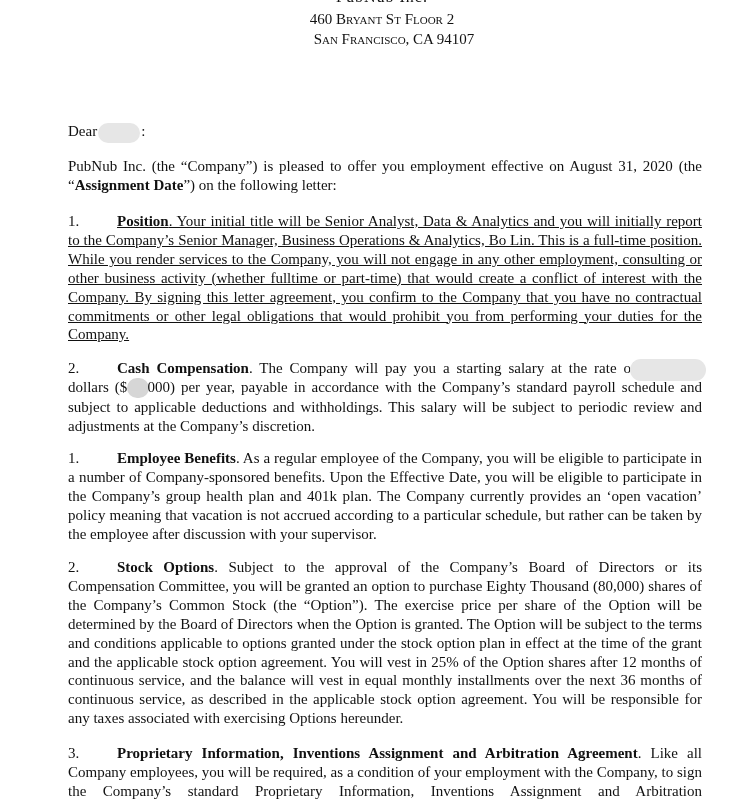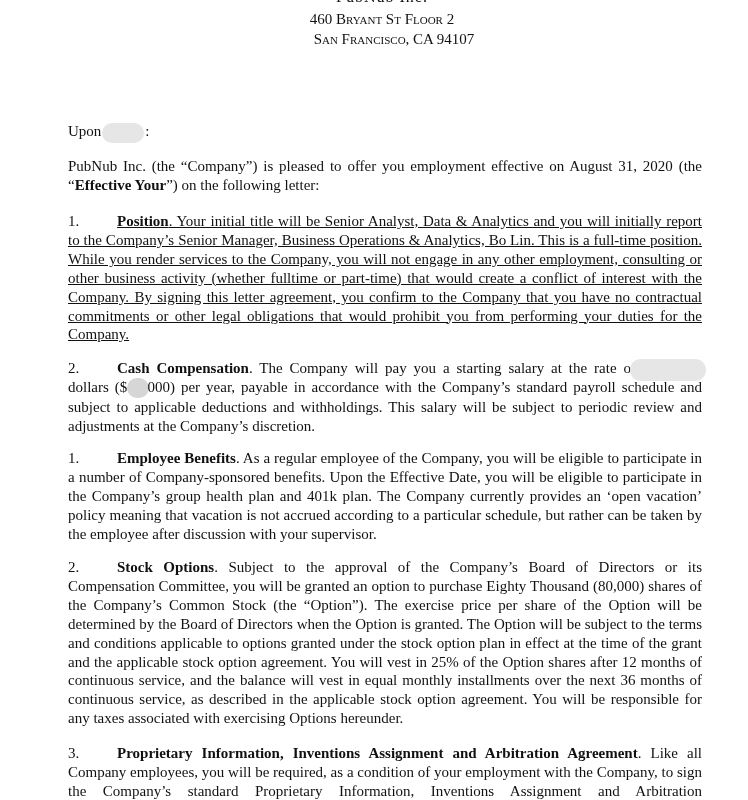--- a/index.html
+++ b/index.html
@@ -49,25 +49,25 @@
     <span>PubNub Inc.</span>
   </div>
   <div class="header-line addr1">
     <span style="font-variant: small-caps;">460 Bryant St Floor 2</span>
   </div>
   <div class="header-line addr2">
     <span style="font-variant: small-caps;">San Francisco, CA 94107</span>
   </div>
 
   <div class="block dear">
-    <span>Upon</span><span class="redact redact-name"></span><span>:</span>
+    <span>Dear</span><span class="redact redact-name"></span><span>:</span>
   </div>
 
   <div class="block intro">
-    <span>PubNub Inc. (the “Company”) is pleased to offer you employment effective on August 31, 2020 (the “</span><span class="bold">Effective Your</span><span>”) on the following letter:</span>
+    <span>PubNub Inc. (the “Company”) is pleased to offer you employment effective on August 31, 2020 (the “</span><span class="bold">Assignment Date</span><span>”) on the following letter:</span>
   </div>
 
   <div class="block p-position">
     <span class="para-num">1.</span><span class="bold">Position</span><span>.  Your initial title will be Senior Analyst, Data &amp; Analytics and you will initially report to the Company’s Senior Manager, Business Operations &amp; Analytics, Bo Lin.  This is a full-time position.  While you render services to the Company, you will not engage in any other employment, consulting or other business activity (whether fulltime or part-time) that would create a conflict of interest with the Company.  By signing this letter agreement, you confirm to the Company that you have no contractual commitments or other legal obligations that would prohibit you from performing your duties for the Company.</span>
   </div>
 
   <div class="block p-cash" style="position:absolute;">
     <span class="para-num">2.</span><span class="bold">Cash Compensation</span><span>.  The Company will pay you a starting salary at the rate of </span><span class="redact redact-salary"></span><span> Thousand dollars ($</span><span class="redact redact-amt"></span><span>000) per year, payable in accordance with the Company’s standard payroll schedule and subject to applicable deductions and withholdings.  This salary will be subject to periodic review and adjustments at the Company’s discretion.</span>
   </div>
 

